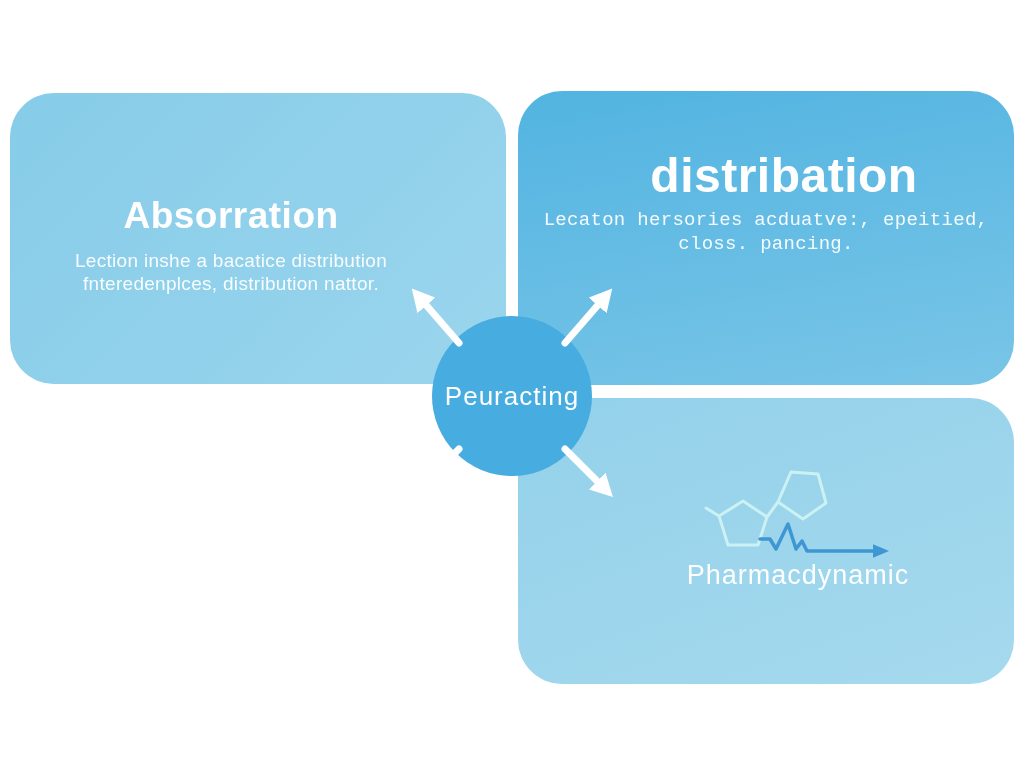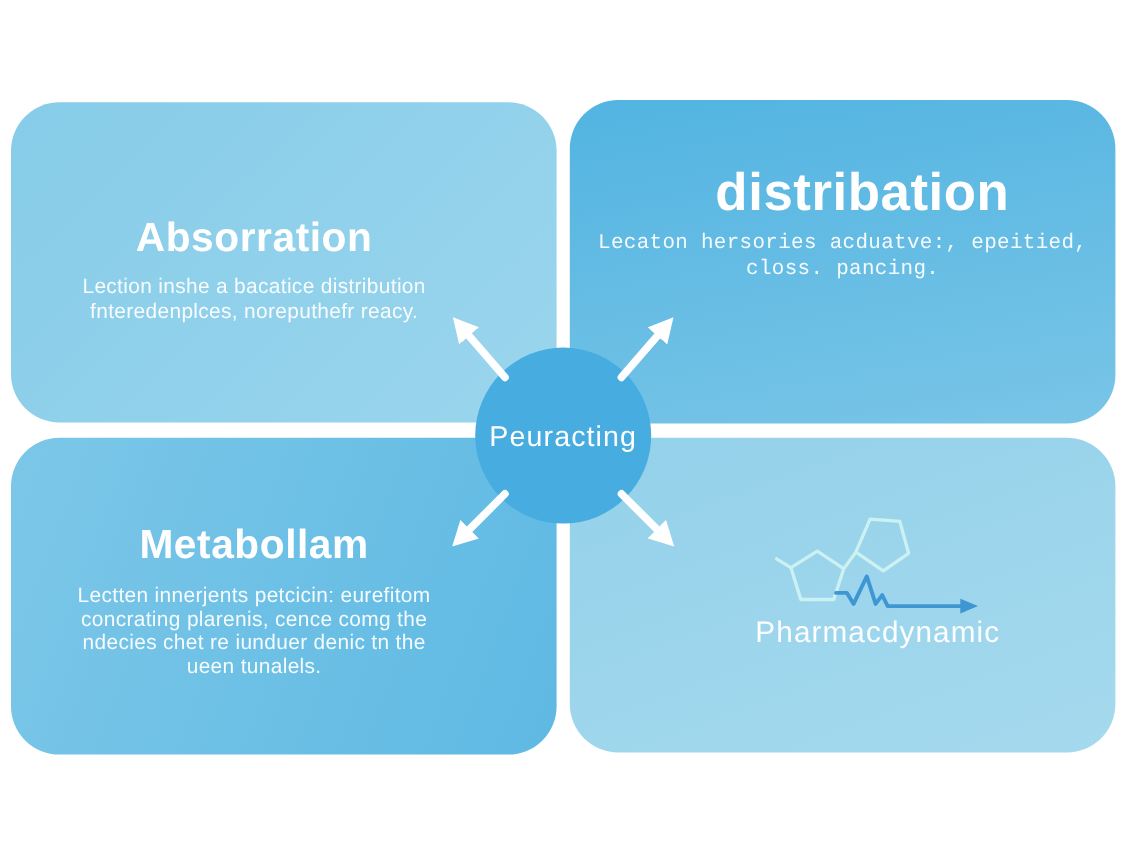--- a/index.html
+++ b/index.html
@@ -81,43 +81,34 @@
 </style>
 </head>
 <body>
 
 <div id="canvas">
 
   <div class="card tl-card">
     <div class="card-title">Absorration</div>
     <div class="card-sub">
       <div>Lection inshe a bacatice distribution</div>
-      <div>fnteredenplces, noreputhefr reacy.</div>
+      <div>fnteredenplces, distribution nattor.</div>
     </div>
   </div>
 
   <div class="card tr-card">
     <div class="card-title">
       <div>distribation</div>
     </div>
     <div class="card-sub">
       <div>Lecaton hersories acduatve:, epeitied,</div>
       <div>closs. pancing.</div>
     </div>
   </div>
 
-  <div class="card bl-card">
-    <div class="card-title">Metabollam</div>
-    <div class="card-sub">
-      <div>Lectten innerjents petcicin: eurefitom</div>
-      <div>concrating plarenis, cence comg the</div>
-      <div>ndecies chet re iunduer denic tn the</div>
-      <div>ueen tunalels.</div>
-    </div>
-  </div>
 
   <div class="card br-card">
     <div class="br-text">
       <div>Pharmacdynamic</div>
     </div>
   </div>
 
   <div class="center-circle">
     <span>Peuracting</span>
   </div>

